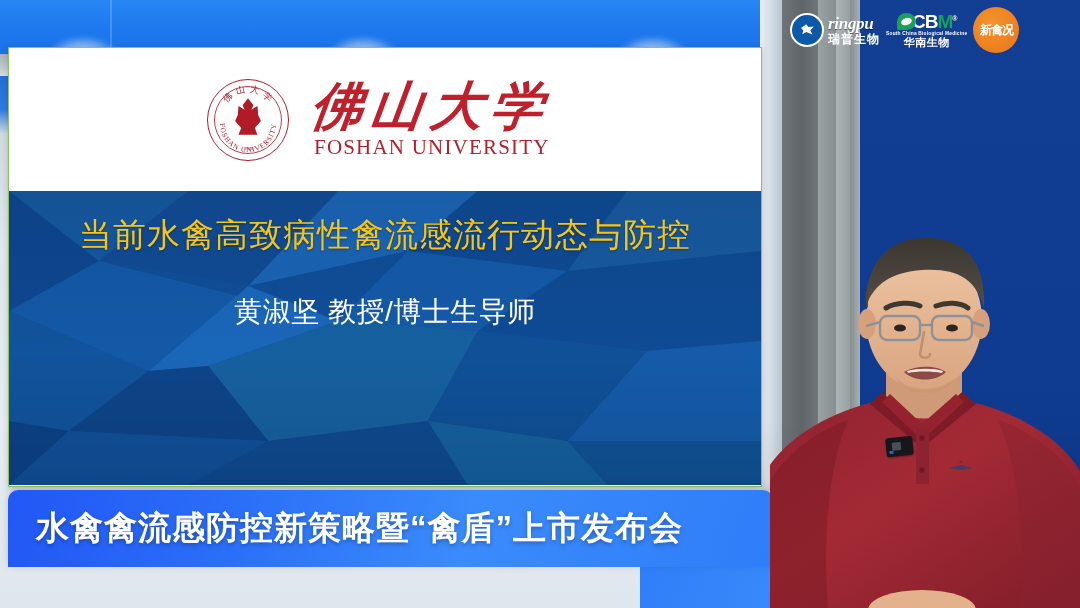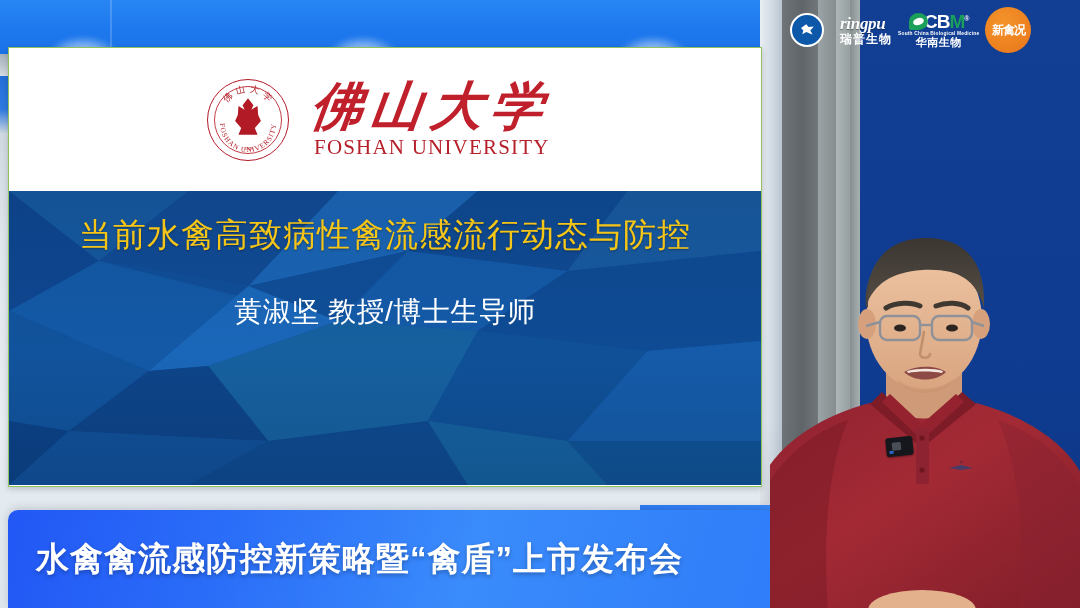--- a/index.html
+++ b/index.html
@@ -51,21 +51,21 @@
   }
   .wall-bottom-shade{
     position:absolute;left:760px;top:420px;width:320px;height:188px;
     background:linear-gradient(180deg,rgba(0,0,0,0) 0%,rgba(0,0,0,.12) 100%);
   }
 
   
   .logo-bar{position:absolute;left:790px;top:6px;width:290px;height:48px;display:flex;align-items:center;gap:8px;}
   .logo{display:flex;align-items:center;}
 
-  .ringpu{display:flex;align-items:center;gap:16px;}
+  .ringpu{display:flex;align-items:center;gap:4px;}
   .ringpu-seal{
     width:30px;height:30px;border-radius:50%;
     background:#0d58a8;border:2px solid #ffffff;position:relative;flex:none;
     box-shadow:inset 0 0 0 2px #0d58a8;
   }
   .ringpu-seal:before{
     content:"";position:absolute;left:50%;top:50%;width:15px;height:13px;
     transform:translate(-50%,-55%);
     background:#fff;
     clip-path:polygon(10% 40%,45% 10%,60% 32%,95% 28%,72% 58%,88% 92%,46% 70%,18% 88%,26% 58%);
@@ -161,21 +161,21 @@
   .s-title{
     font-size:33px;font-weight:400;color:#f5c518;letter-spacing:1px;
     text-shadow:0 1px 2px rgba(0,0,0,.35);
   }
   .s-name{font-size:28px;color:#fff;margin-top:35px;letter-spacing:.5px;}
   .s-org{font-size:28px;color:#fff;margin-top:25px;letter-spacing:.5px;}
   .s-date{font-size:27px;color:#fff;margin-top:22px;letter-spacing:.5px;}
 
   
   .banner{
-    position:absolute;left:8px;top:510px;width:765px;height:99px;
+    position:absolute;left:8px;top:490px;width:765px;height:77px;
     background:linear-gradient(105deg,#2257f5 0%,#2a6df8 28%,#3a8bfb 60%,#2f7df9 100%);
     border-radius:10px 10px 0 0;
     display:flex;align-items:center;
     box-shadow:0 -2px 8px rgba(0,0,0,.15);
   }
   .banner-txt{
     font-size:33px;font-weight:700;color:#fff;letter-spacing:1px;
     padding-left:28px;text-shadow:0 2px 4px rgba(0,0,0,.28);
     white-space:nowrap;
   }

